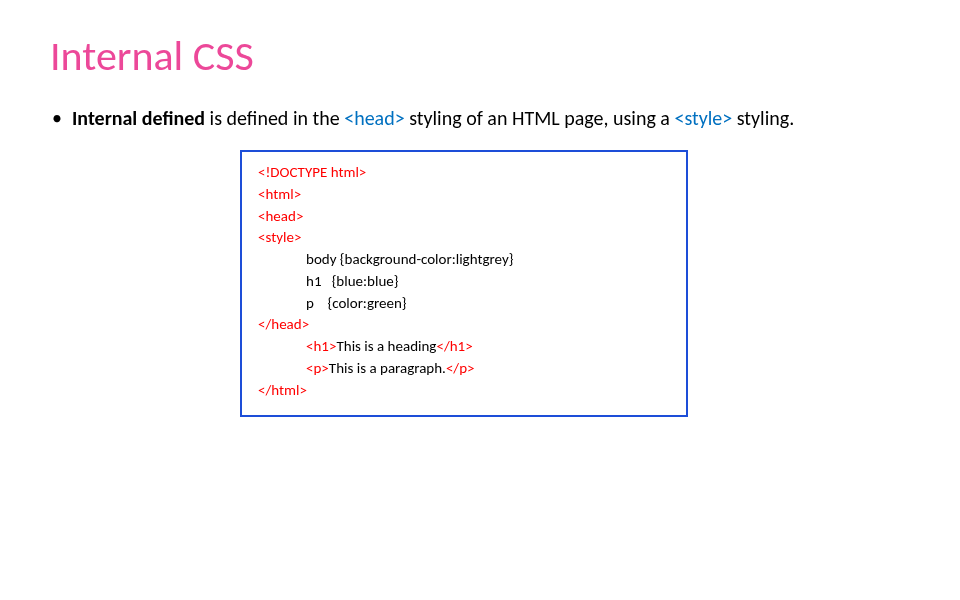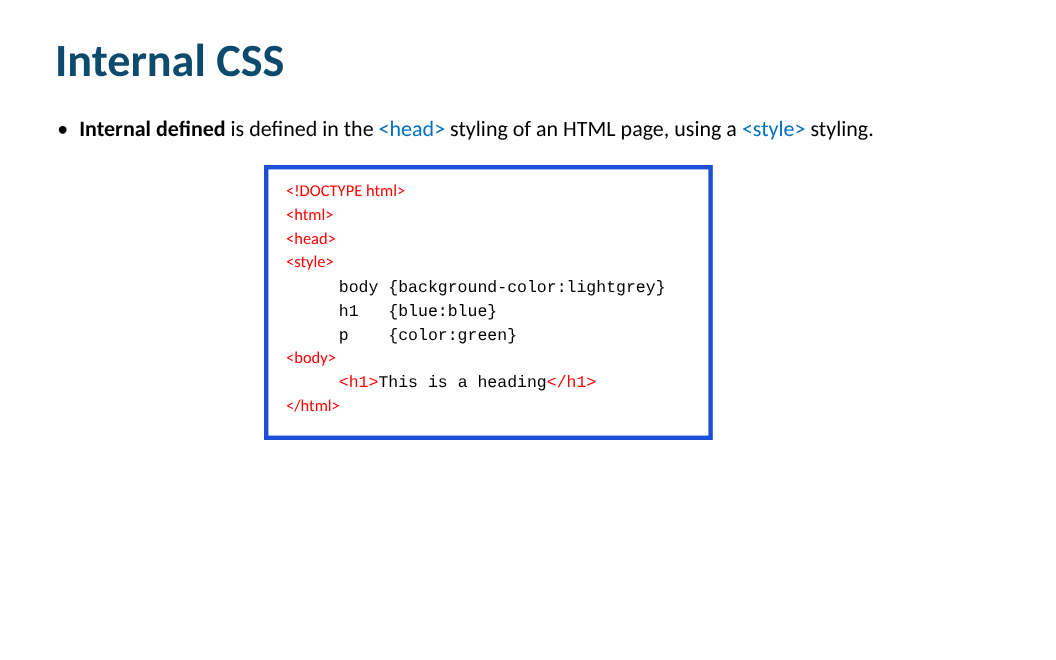--- a/index.html
+++ b/index.html
@@ -8,22 +8,22 @@
     height: 600px;
     background: #ffffff;
     font-family: Calibri, Arial, sans-serif;
     overflow: hidden;
   }
   .slide {
     padding: 30px 50px 20px 50px;
   }
   .title {
     font-size: 42px;
-    font-weight: bold;
-    color: #0c4a6e;
+    font-weight: normal;
+    color: #ec4899;
     margin-bottom: 24px;
   }
   .body-list {
     list-style: none;
   }
   .body-list li {
     position: relative;
     padding-left: 22px;
     font-size: 20px;
     color: #000;
@@ -33,32 +33,32 @@
     content: "•";
     position: absolute;
     left: 2px;
     top: 0;
     font-size: 20px;
     color: #000;
   }
   .bold { font-weight: bold; }
   .blue-tag { color: #0070C0; }
   .code-box {
-    border: 4px solid #1d4ed8;
+    border: 2px solid #1d4ed8;
     margin: 18px 0 0 190px;
-    width: 408px;
+    width: 448px;
     padding: 10px 16px 14px 16px;
     font-family: Calibri, Arial, sans-serif;
     font-size: 15px;
     line-height: 1.45;
     color: #000;
   }
   .code-line { white-space: pre; }
   .tag { color: #FF0000; }
-  .indent-1 { padding-left: 48px; font-family: Liberation Mono, monospace; }
+  .indent-1 { padding-left: 48px; }
 </style>
 </head>
 <body>
 
 <div class="slide">
   <h1 class="title">Internal CSS</h1>
 
   <ul class="body-list">
     <li>
       <span class="bold">Internal defined</span><span> is defined in the </span><span class="blue-tag">&lt;head&gt;</span><span> styling of an HTML page, using a </span><span class="blue-tag">&lt;style&gt;</span><span> styling.</span>
@@ -66,17 +66,18 @@
   </ul>
 
   <div class="code-box">
     <div class="code-line tag">&lt;!DOCTYPE html&gt;</div>
     <div class="code-line tag">&lt;html&gt;</div>
     <div class="code-line tag">&lt;head&gt;</div>
     <div class="code-line tag">&lt;style&gt;</div>
     <div class="code-line indent-1">body {background-color:lightgrey}</div>
     <div class="code-line indent-1">h1   {blue:blue}</div>
     <div class="code-line indent-1">p    {color:green}</div>
-    <div class="code-line tag">&lt;body&gt;</div>
+    <div class="code-line tag">&lt;/head&gt;</div>
     <div class="code-line indent-1"><span class="tag">&lt;h1&gt;</span><span>This is a heading</span><span class="tag">&lt;/h1&gt;</span></div>
+    <div class="code-line indent-1"><span class="tag">&lt;p&gt;</span><span>This is a paragraph.</span><span class="tag">&lt;/p&gt;</span></div>
     <div class="code-line tag">&lt;/html&gt;</div>
   </div>
 </div>
 
 </body></html>

